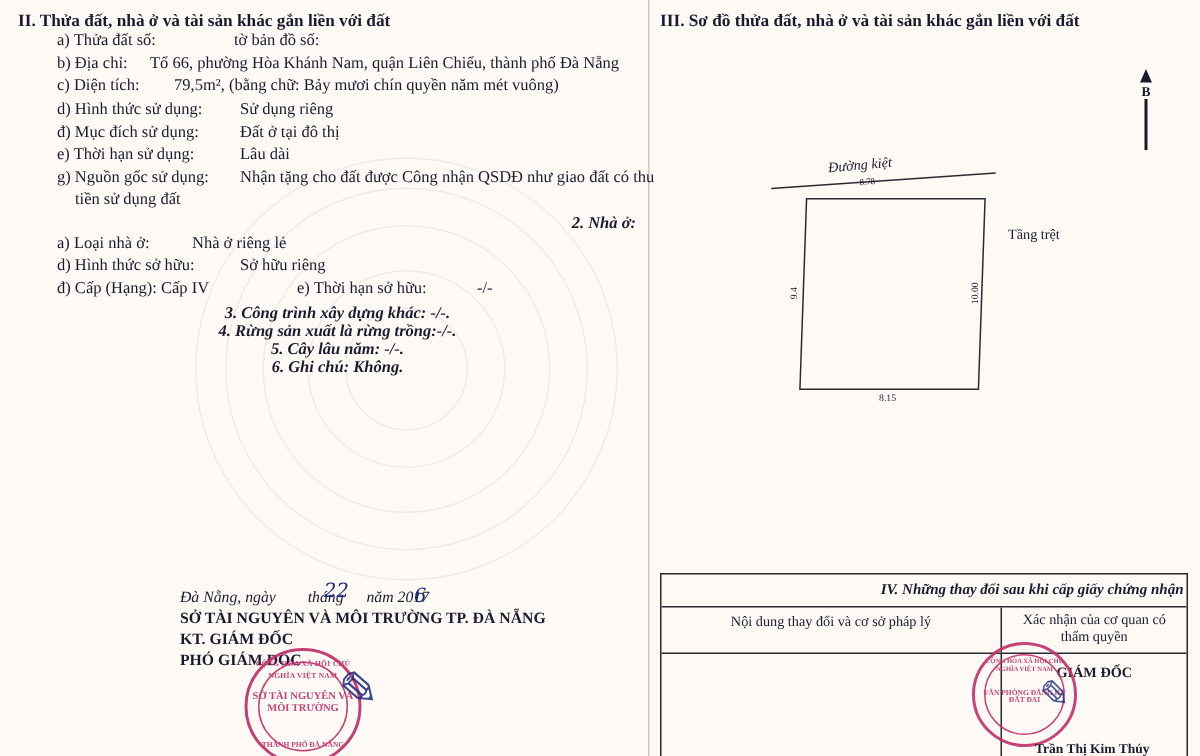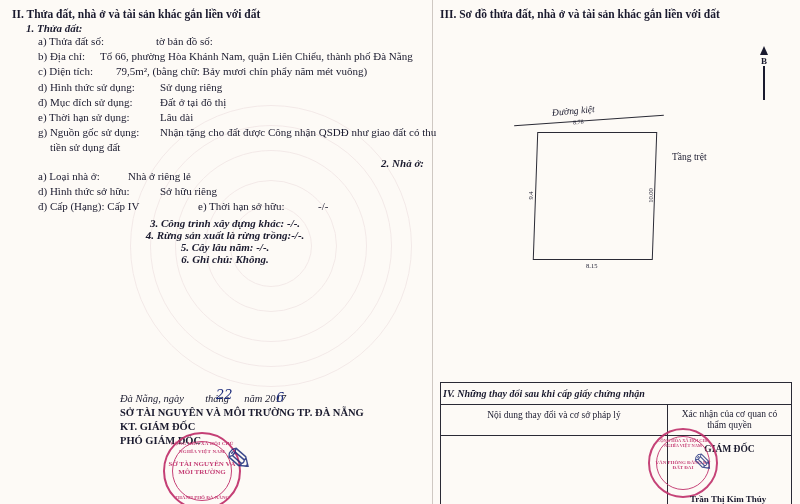--- a/index.html
+++ b/index.html
@@ -234,21 +234,21 @@
   
   .tbl {
     position: absolute;
     left: 440px;
     top: 382px;
     width: 350px;
     border: 1px solid #2a2a35;
     font-size: 9.5px;
   }
   .tbl .thead {
-    text-align: left;
+    text-align: right;
     font-weight: bold;
     font-style: italic;
     padding: 5px 2px;
     border-bottom: 1px solid #2a2a35;
     font-size: 10px;
   }
   .tbl .trow {
     display: flex;
     min-height: 26px;
   }
@@ -335,30 +335,29 @@
     <div class="wm-ring" style="left:55px;top:120px;width:190px;height:190px;"></div>
     <div class="wm-ring" style="left:85px;top:150px;width:130px;height:130px;"></div>
     <div class="wm-ring" style="left:110px;top:175px;width:80px;height:80px;"></div>
   </div>
 
   <div class="vline"></div>
 
   <div class="left">
     <div class="sec-title">II. Thửa đất, nhà ở và tài sản khác gắn liền với đất</div>
 
-    <div class="grp-head">1. Thửa đất:</div>
     <div class="body-txt indent2">
       <div class="row">
         <span class="lbl" style="width:118px">a) Thửa đất số:</span><span>tờ bản đồ số:</span>
       </div>
       <div class="row">
         <span class="lbl" style="width:62px">b) Địa chỉ:</span><span>Tổ 66, phường Hòa Khánh Nam, quận Liên Chiểu, thành phố Đà Nẵng</span>
       </div>
       <div class="row">
-        <span class="lbl" style="width:78px">c) Diện tích:</span><span>79,5m², (bằng chữ: Bảy mươi chín phẩy năm mét vuông)</span>
+        <span class="lbl" style="width:78px">c) Diện tích:</span><span>79,5m², (bằng chữ: Bảy mươi chín quyền năm mét vuông)</span>
       </div>
       <div class="row">
         <span class="lbl" style="width:122px">d) Hình thức sử dụng:</span><span>Sử dụng riêng</span>
       </div>
       <div class="row">
         <span class="lbl" style="width:122px">đ) Mục đích sử dụng:</span><span>Đất ở tại đô thị</span>
       </div>
       <div class="row">
         <span class="lbl" style="width:122px">e) Thời hạn sử dụng:</span><span>Lâu dài</span>
       </div>

